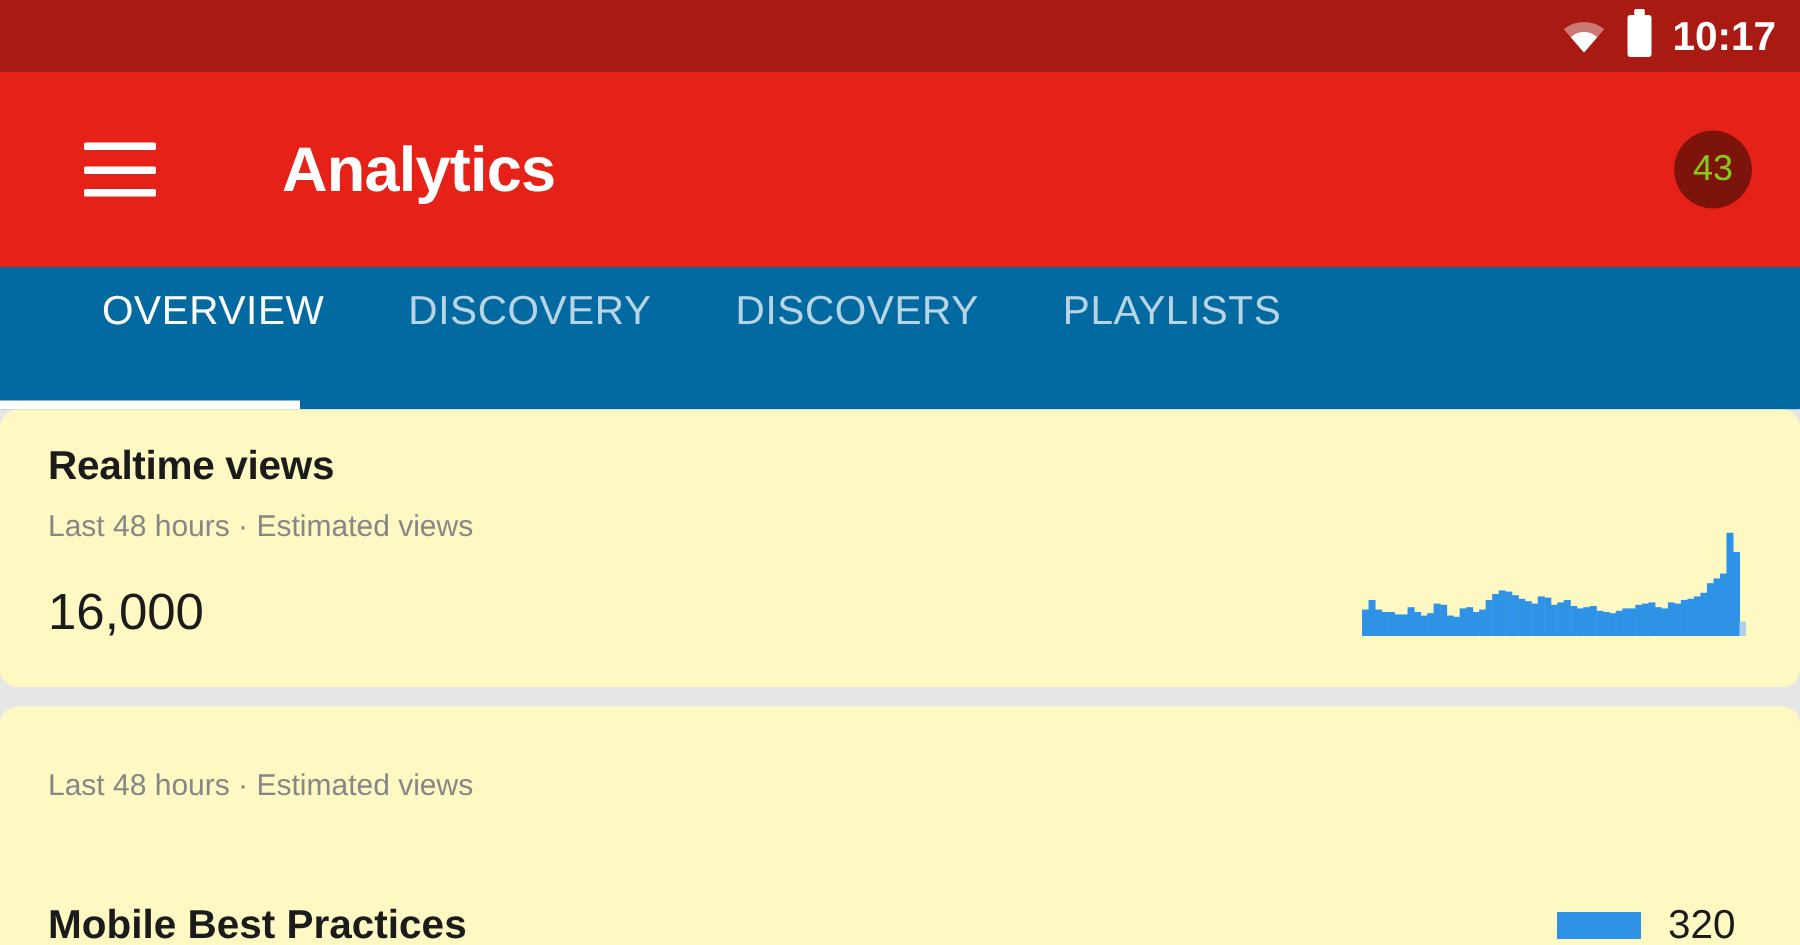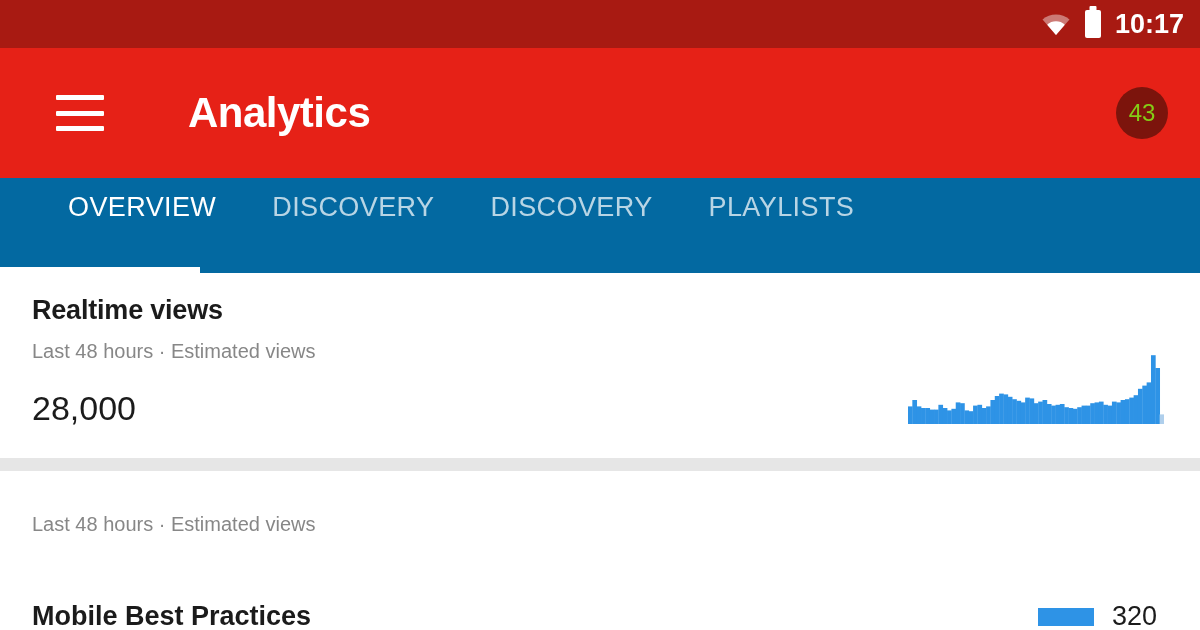--- a/index.html
+++ b/index.html
@@ -121,24 +121,25 @@
     background: #ffffff;
   }
 
   
   .content {
     background: #E6E6E6;
     height: 373px;
     position: relative;
   }
   .card {
-    background: #ffffff;
+    background: #fef9c3;
     width: 100%;
     padding: 16px 32px;
     position: relative;
+    border-radius: 12px;
   }
   .card.card-one { height: 185px; padding-top: 22px; }
   .card.card-two { height: 175px; padding-top: 28px; margin-top: 13px; }
 
   .card-title {
     font-size: 27px;
     font-weight: bold;
     color: #1B1B1B;
     letter-spacing: -0.2px;
   }
@@ -234,21 +235,21 @@
     <span>PLAYLISTS</span>
   </div>
   <div class="tab-indicator"></div>
 </div>
 
 <div class="content">
 
   <div class="card card-one">
     <div class="card-title">Realtime views</div>
     <div class="card-subtitle">Last 48 hours · Estimated views</div>
-    <div class="card-value">28,000</div>
+    <div class="card-value">16,000</div>
     <div class="sparkline">
       <svg id="sparkline-svg" viewBox="0 0 256 80" preserveAspectRatio="none" aria-hidden="true">
           <rect x="0.00" y="62.40" width="4.69" height="17.60" fill="#2E93E6"></rect>
           <rect x="4.34" y="56.00" width="4.69" height="24.00" fill="#2E93E6"></rect>
           <rect x="8.68" y="62.40" width="4.69" height="17.60" fill="#2E93E6"></rect>
           <rect x="13.02" y="64.00" width="4.69" height="16.00" fill="#2E93E6"></rect>
           <rect x="17.36" y="64.00" width="4.69" height="16.00" fill="#2E93E6"></rect>
           <rect x="21.69" y="65.60" width="4.69" height="14.40" fill="#2E93E6"></rect>
           <rect x="26.03" y="65.60" width="4.69" height="14.40" fill="#2E93E6"></rect>
           <rect x="30.37" y="60.80" width="4.69" height="19.20" fill="#2E93E6"></rect>

